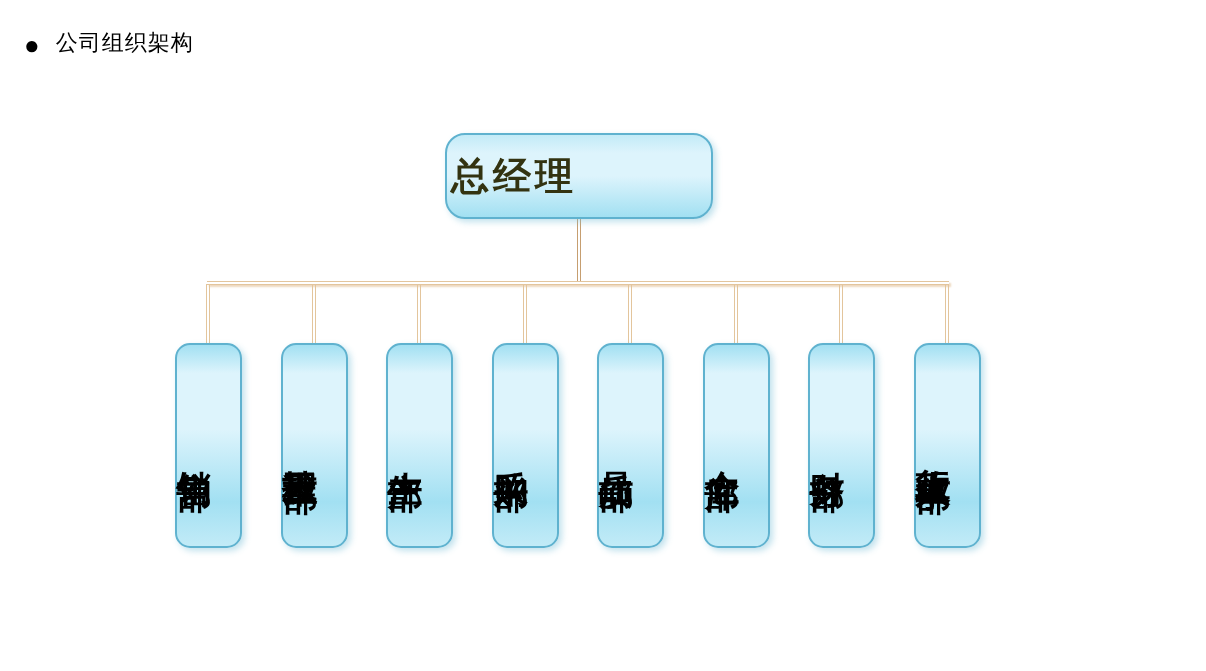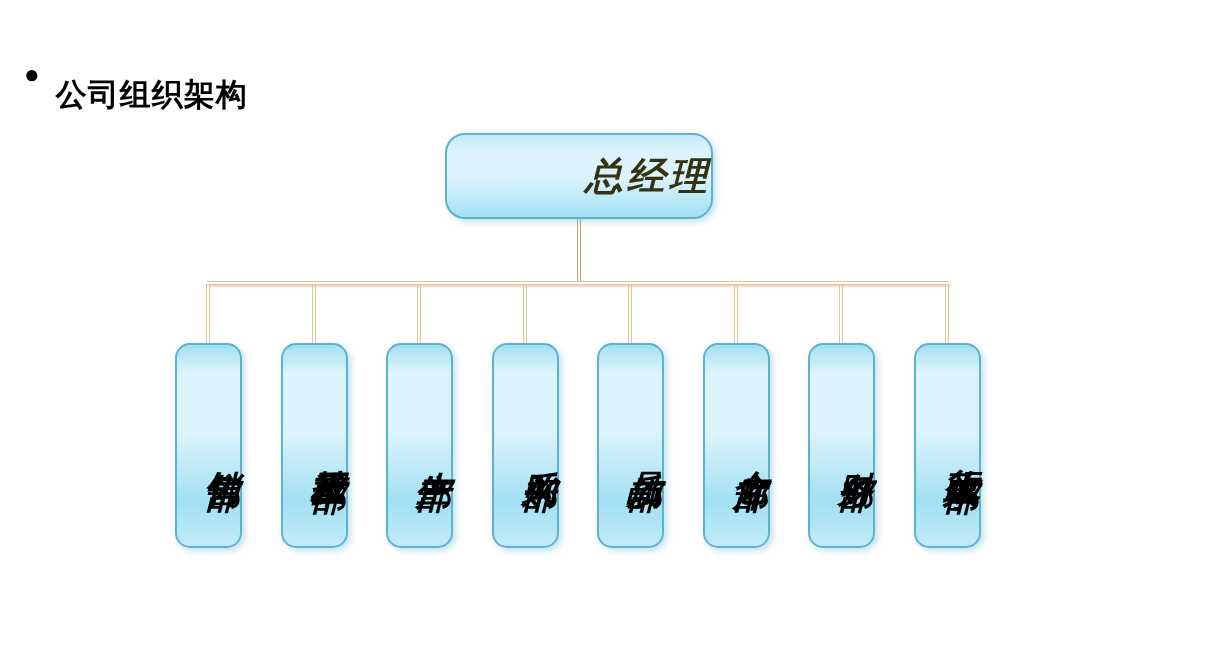--- a/index.html
+++ b/index.html
@@ -27,37 +27,36 @@
   .title-row{
     position:absolute;left:24px;top:28px;
     display:flex;align-items:center;gap:16px;
   }
   .title-bullet{
     font-size:26px;line-height:1;
     color:var(--title-text);
     transform:translateY(2px);
   }
   .page-title{
-    font-size:31px;font-weight:bold;
+    font-size:22px;font-weight:normal;
     color:var(--title-text);
     letter-spacing:1px;
-    margin-top:46px;
   }
   
   .node{
     position:absolute;
     border:2px solid var(--node-border);
     background:linear-gradient(180deg,
       var(--node-fill-deep) 0%,
       var(--node-fill-light) 14%,
       var(--node-fill-light) 42%,
       var(--node-fill-deep) 78%,
       var(--node-fill-mid) 100%);
     box-shadow:3px 3px 6px rgba(120,190,215,0.45);
-    display:flex;align-items:center;justify-content:flex-end;font-style:italic;
+    display:flex;align-items:center;justify-content:flex-start;
   }
   .root-node{
     left:445px;top:133px;width:268px;height:86px;
     border-radius:20px;
     background:linear-gradient(180deg,
       var(--node-fill-mid) 0%,
       var(--node-fill-light) 22%,
       var(--node-fill-light) 50%,
       var(--node-fill-deep) 100%);
   }

